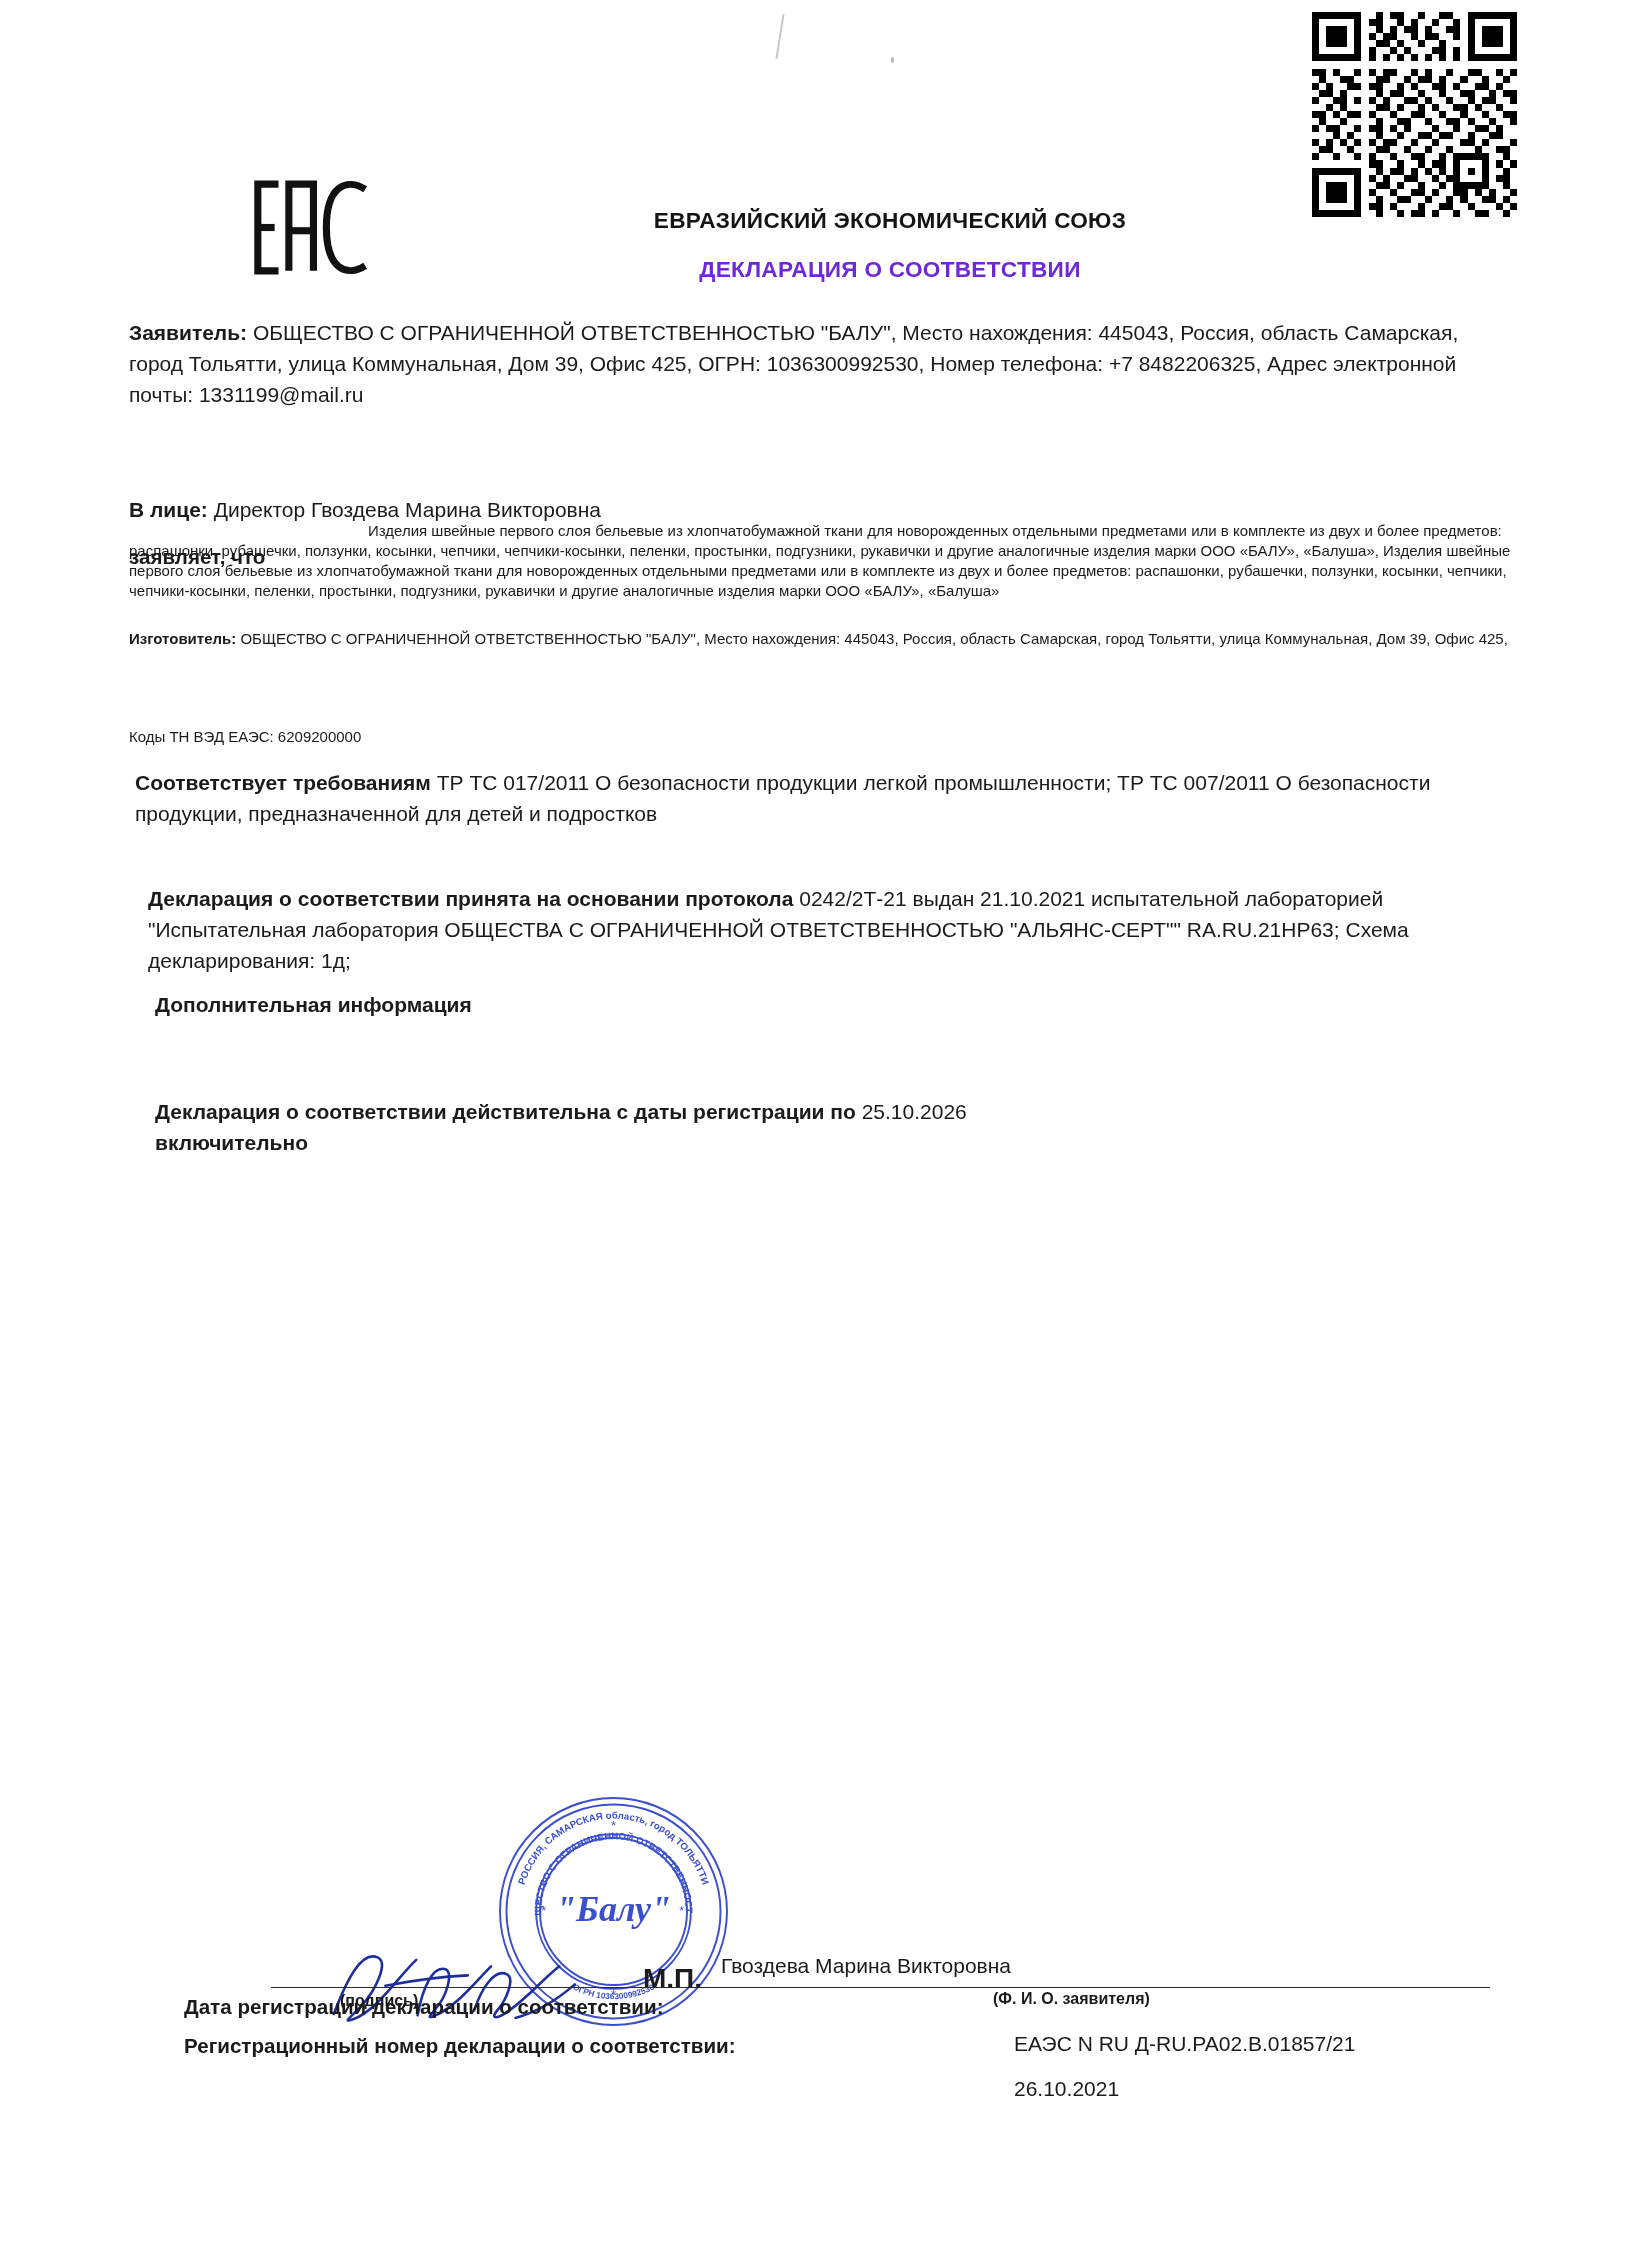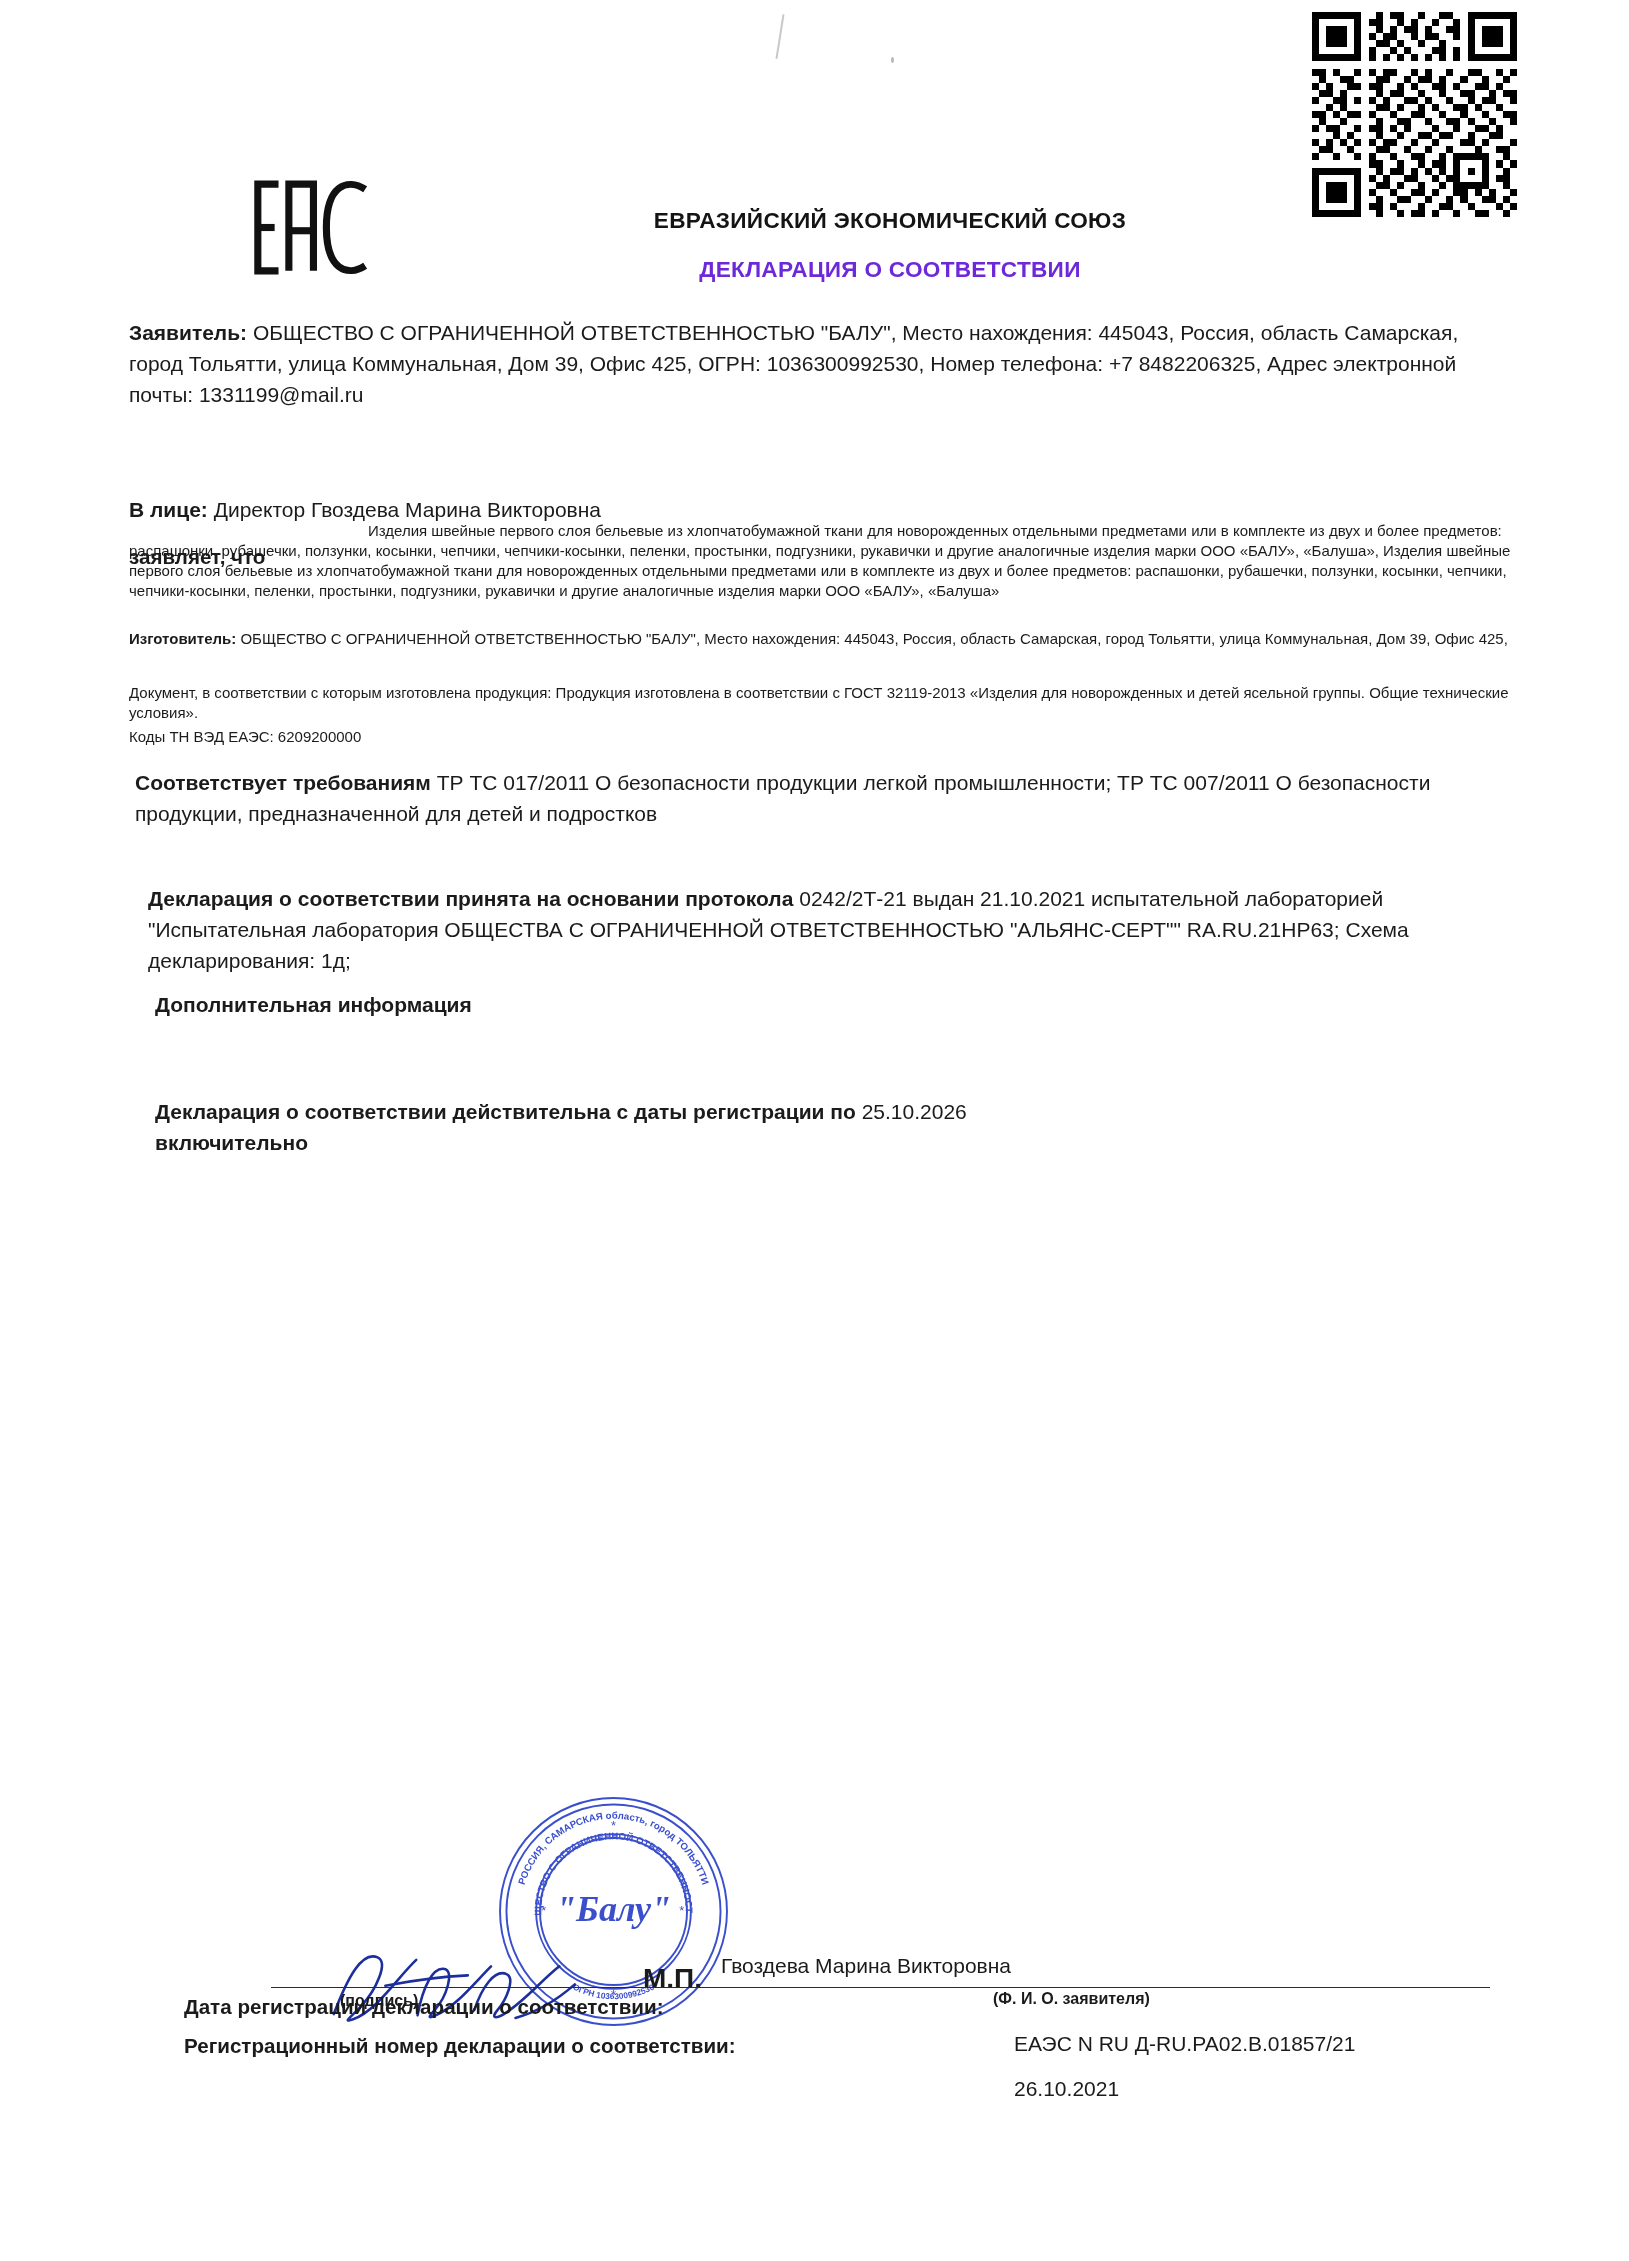--- a/index.html
+++ b/index.html
@@ -578,21 +578,20 @@
     <span class="b">В лице:</span><span> Директор Гвоздева Марина Викторовна</span>
   </div>
 
   <div class="blk declares-body">Изделия швейные первого слоя бельевые из хлопчатобумажной ткани для новорожденных отдельными предметами или в комплекте из двух и более предметов: распашонки, рубашечки, ползунки, косынки, чепчики, чепчики-косынки, пеленки, простынки, подгузники, рукавички и другие аналогичные изделия марки ООО «БАЛУ», «Балуша», Изделия швейные первого слоя бельевые из хлопчатобумажной ткани для новорожденных отдельными предметами или в комплекте из двух и более предметов: распашонки, рубашечки, ползунки, косынки, чепчики, чепчики-косынки, пеленки, простынки, подгузники, рукавички и другие аналогичные изделия марки ООО «БАЛУ», «Балуша»</div>
   <div class="blk declares-label">заявляет, что</div>
 
   <div class="blk manufacturer">
     <span class="lbl">Изготовитель:</span><span> ОБЩЕСТВО С ОГРАНИЧЕННОЙ ОТВЕТСТВЕННОСТЬЮ "БАЛУ", Место нахождения: 445043, Россия, область Самарская, город Тольятти, улица Коммунальная, Дом 39, Офис 425,</span>
   </div>
 
-  <div class="blk docline">Документ, в соответствии с которым изготовлена продукция: Продукция изготовлена в соответствии с ГОСТ 32119-2013 «Изделия для новорожденных и детей ясельной группы. Общие технические условия».</div>
 
   <div class="blk tnved">Коды ТН ВЭД ЕАЭС: 6209200000</div>
 
   <div class="blk conforms">
     <span class="b">Соответствует требованиям</span><span>  ТР ТС 017/2011 О безопасности продукции легкой промышленности; ТР ТС 007/2011 О безопасности продукции, предназначенной для детей и подростков</span>
   </div>
 
   <div class="blk protocol">
     <span class="b">Декларация о соответствии принята на основании протокола</span><span> 0242/2Т-21 выдан 21.10.2021 испытательной лабораторией "Испытательная лаборатория ОБЩЕСТВА С ОГРАНИЧЕННОЙ ОТВЕТСТВЕННОСТЬЮ "АЛЬЯНС-СЕРТ"" RA.RU.21НР63; Схема декларирования: 1д;</span>
   </div>

